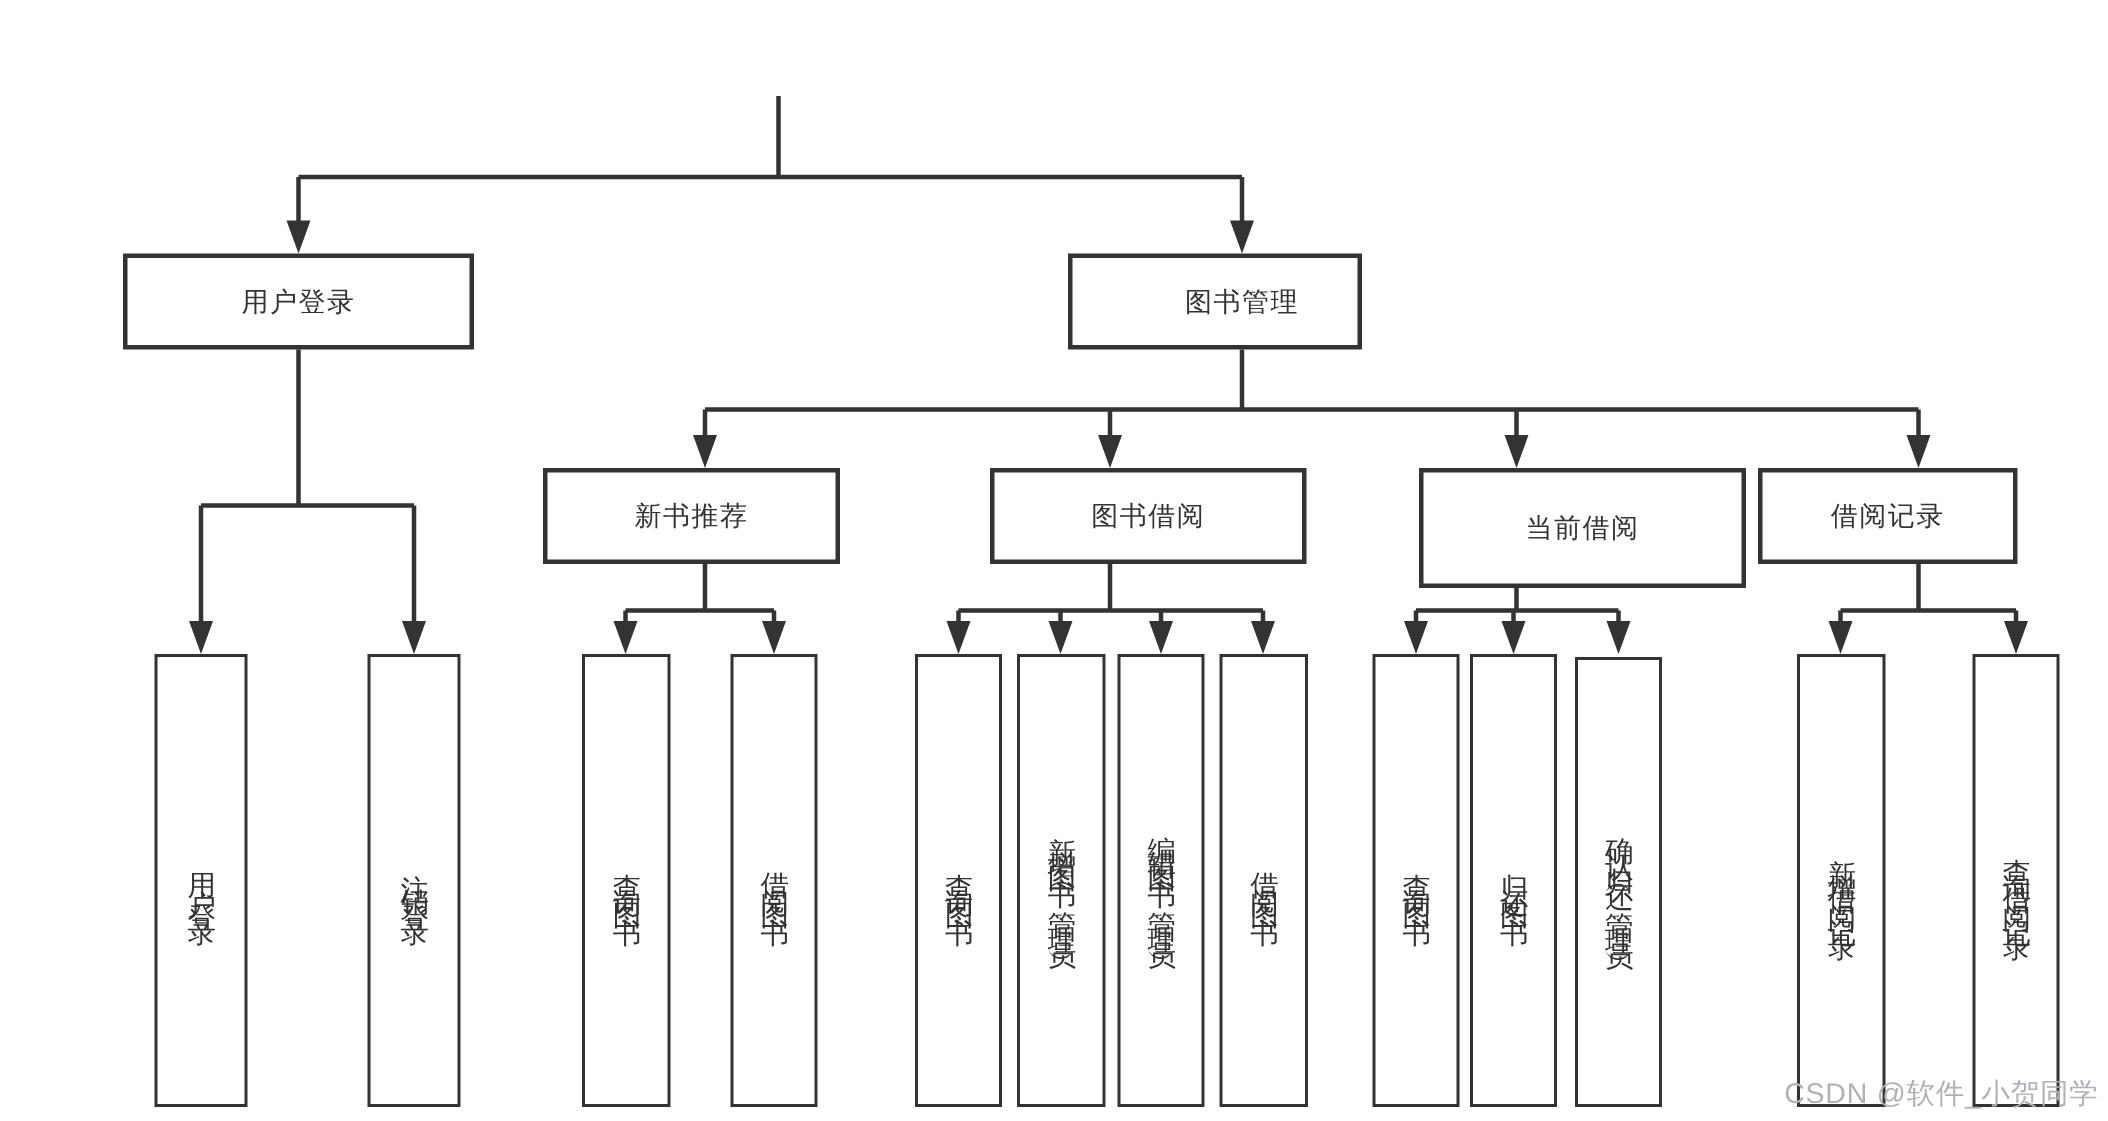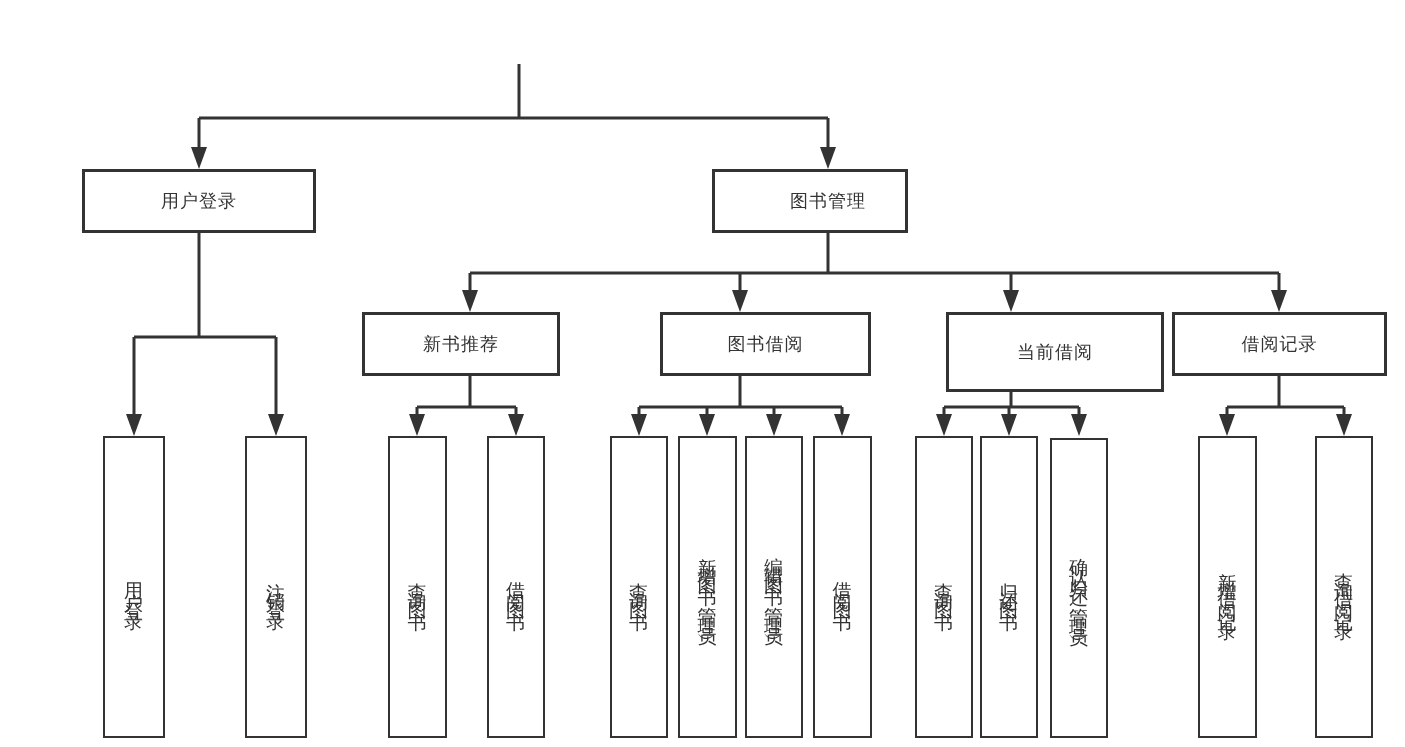--- a/index.html
+++ b/index.html
@@ -107,21 +107,21 @@
     </g>
   </svg>
 
 
   <div class="box" style="left:82px; top:169px; width:234px; height:64px;">用户登录</div>
   <div class="box" style="left:712px; top:169px; width:196px; height:64px;padding-left:36px;">图书管理</div>
 
   <div class="box" style="left:362px; top:312px; width:198px; height:64px;">新书推荐</div>
   <div class="box" style="left:660px; top:312px; width:211px; height:64px;">图书借阅</div>
   <div class="box" style="left:946px; top:312px; width:218px; height:80px;">当前借阅</div>
-  <div class="box" style="left:1172px; top:312px; width:215px; height:64px;">借阅记录</div>
+  <div class="box" style="left:1172px; top:312px; width:173px; height:64px;">借阅记录</div>
 
   <div class="box leaf" style="left:103px; top:436px; width:62px; height:302px;">
     <span class="vtext">用户登录</span>
   </div>
   <div class="box leaf" style="left:245px; top:436px; width:62px; height:302px;">
     <span class="vtext">注销登录</span>
   </div>
 
   <div class="box leaf" style="left:388px; top:436px; width:59px; height:302px;">
     <span class="vtext">查询图书</span>
@@ -153,14 +153,15 @@
     <span class="vtext">确认归还（管理员）</span>
   </div>
 
   <div class="box leaf" style="left:1198px; top:436px; width:59px; height:302px;">
     <span class="vtext">新增借阅记录</span>
   </div>
   <div class="box leaf" style="left:1315px; top:436px; width:58px; height:302px;">
     <span class="vtext">查询借阅记录</span>
   </div>
 
+  <div class="watermark">CSDN @软件_小贺同学</div>
 
 </div>
 
 </body></html>

